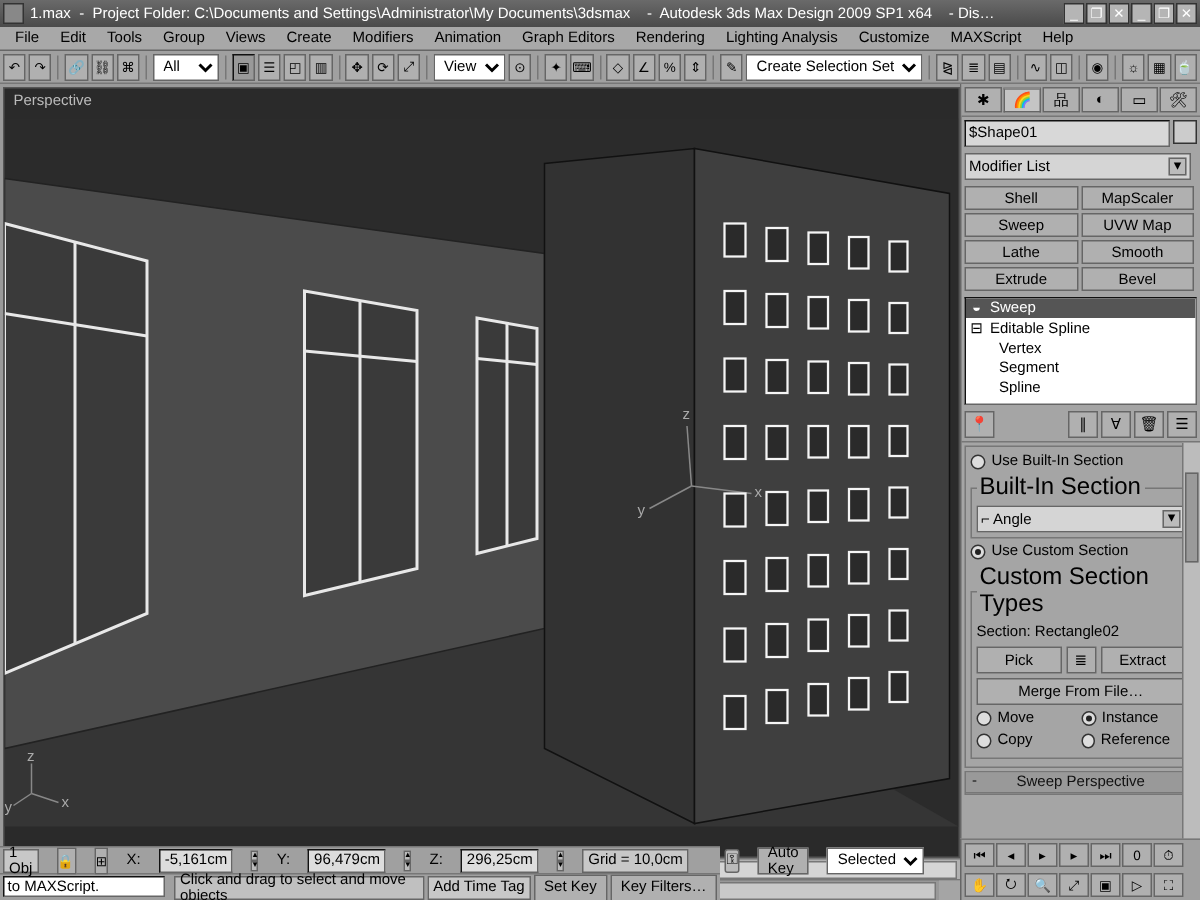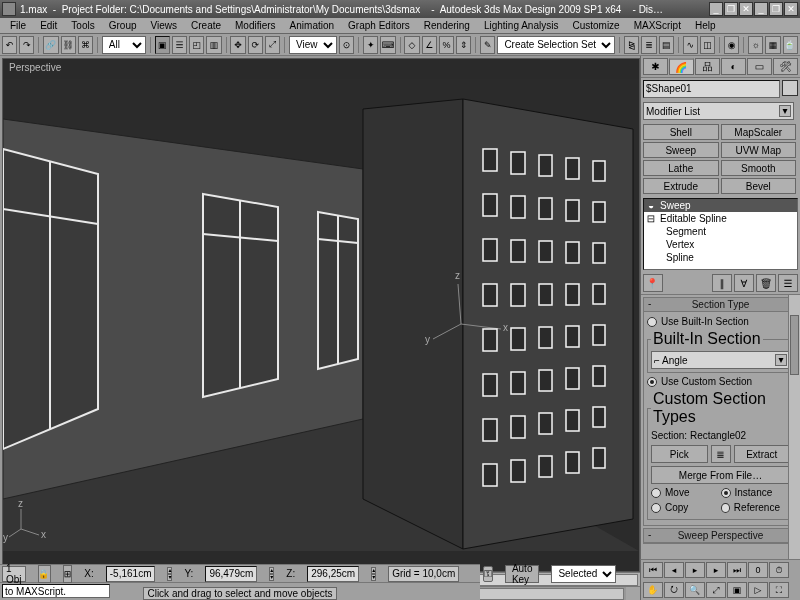--- a/index.html
+++ b/index.html
@@ -77,21 +77,21 @@
 .small-btn { height:18px; padding:0 6px; background:#b0b0b0; border:1px solid #666; display:inline-flex; align-items:center; justify-content:center; }
 .small-dropdown { height:18px; border:1px solid #666; background:#d5d5d5; display:flex; align-items:center; justify-content:space-between; padding:0 2px;}
 .small-dropdown .arrow { width:12px; height:12px; border:1px solid #666; background:#bbb; text-align:center; line-height:10px;}
 
 .radio-grid { display:flex; flex-wrap:wrap; gap:2px 10px; padding:2px 0;}
 .radio-grid .radio-row { width:calc(50% - 10px); }
 
 
 .bottom-bars { position:absolute; left:0; right:160px; bottom:0; background:#a0a0a0; }
 .status-row { height:18px; display:flex; align-items:center; gap:12px; padding:1px 2px; border-top:1px solid #777; }
-.status-row2 { height:18px; display:flex; align-items:center; gap:2px; padding:2px 2px; border-top:1px solid #777;flex-direction:column; }
+.status-row2 { height:18px; display:flex; align-items:center; gap:2px; padding:2px 2px; border-top:1px solid #777; }
 .stat-box { height:16px; border:1px solid #666; background:#c8c8c8; padding:0 3px; display:flex; align-items:center; }
 .stat-input { height:16px; border:1px inset #666; background:#ddd; padding:0 3px; display:flex; align-items:center; width:58px;}
 .spin { width:10px; display:flex; flex-direction:column;}
 .spin div { height:7px; border:1px solid #666; background:#bbb; font-size:6px; line-height:5px; text-align:center;}
 .key-icon { width:22px; height:16px; border:1px solid #666; background:#bbb; display:flex; align-items:center; justify-content:center; border-radius:2px;}
 
 .bottom-right { position:absolute; right:0; bottom:0; width:160px; background:#a0a0a0; border-top:1px solid #777; border-left:1px solid #666;}
 .transport-row { display:flex; gap:1px; padding:2px; flex-wrap:wrap;}
 .tbtn { width:20px; height:16px; background:#b0b0b0; border:1px solid #666; display:flex; align-items:center; justify-content:center; font-size:9px;}
 
@@ -377,37 +377,36 @@
 
     <div class="mod-stack">
       <div class="ms-row selected">
           <span class="ms-icon">◒</span>
           <span>Sweep</span>
         </div>
       <div class="ms-row">
           <span class="ms-icon">⊟</span>
           <span>Editable Spline</span>
         </div>
+      <div class="ms-row" style="padding-left:22px">Vertex</div>
       <div class="ms-row" style="padding-left:22px">Segment</div>
-      <div class="ms-row" style="padding-left:22px">Vertex</div>
       <div class="ms-row" style="padding-left:22px">Spline</div>
     </div>
 
     <div class="mini-toolbar">
       <div class="mini-btn">📍</div>
       <div class="mini-spacer"></div>
       <div class="mini-btn">∥</div>
       <div class="mini-btn">∀</div>
       <div class="mini-btn">🗑</div>
       <div class="mini-btn">☰</div>
     </div>
 
     <div style="flex:1; overflow:hidden; border-top:1px solid #777; position:relative;">
       <div class="rollout">
-        <div class="rollout-header">Section Type</div>
         <div class="rollout-body">
           <div class="radio-row">
               <span class="radio-dot"></span>
               <span>Use Built-In Section</span>
             </div>
           <fieldset class="inner">
             <legend>Built-In Section</legend>
             <div class="small-dropdown">
               <span>⌐ <span>Angle</span></span>
                 <span class="arrow">▾</span>

